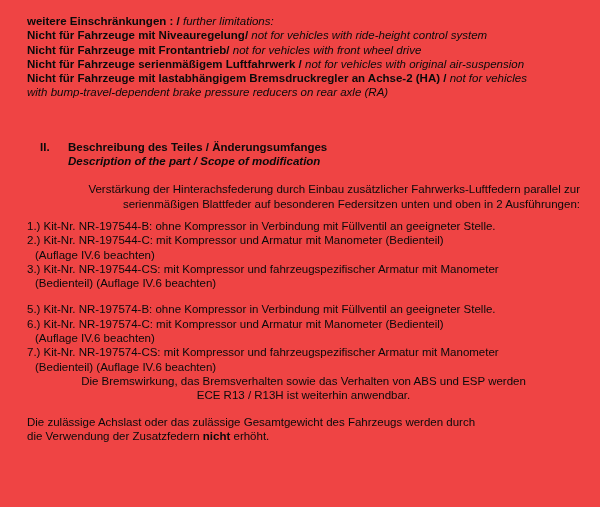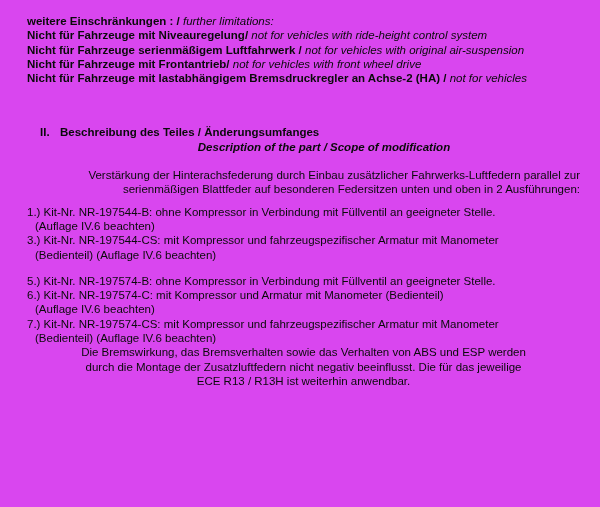--- a/index.html
+++ b/index.html
@@ -1,74 +1,79 @@
 <!DOCTYPE html>
 <html><head>
 <meta charset="utf-8">
 <style>
   html, body { margin: 0; padding: 0; background: #ffffff; }
   .page {
     width: 600px;
     height: 507px;
     box-sizing: border-box;
     padding: 14px 20px 0 27px;
-    background: #d946ef;
+    background: #ef4444;
     color: #0a0a0a;
     font-family: "Liberation Sans", "DejaVu Sans", sans-serif;
     font-size: 11.5px;
     line-height: 14.3px;
     overflow: hidden;
   }
   .block { margin: 0; }
   .line { white-space: normal; }
   .b { font-weight: bold; }
   .i { font-style: italic; }
-  .num { display: inline-block; width: 20px; }
+  .num { display: inline-block; width: 28px; }
   .line.ind1 { padding-left: 8px; }
-  .line.ind2 { padding-left: 28px; text-align: center; }
+  .line.ind2 { padding-left: 28px; }
   .block-further-limitations { margin-top: 0; max-width: 556px; }
   .block-section-heading { margin-top: 40px; margin-left: 13px; }
   .block-intro-paragraph { margin-top: 14px; text-align: right; }
   .block-kit-variants-1 { margin-top: 8px; }
   .block-kit-variants-2 { margin-top: 12px; }
   .block-brake-note { margin-top: 0; text-align: center; }
   .block-axle-load-note { margin-top: 12px; }
 </style>
 </head>
 <body>
 
 <div class="page">
   <main>
       <div class="block block-further-limitations">
         <div class="line"><span class="b">weitere Einschränkungen : / </span><span class="i">further limitations:</span></div>
         <div class="line"><span class="b">Nicht für Fahrzeuge mit Niveauregelung/ </span><span class="i">not for vehicles with ride-height control system</span></div>
+        <div class="line"><span class="b">Nicht für Fahrzeuge mit Frontantrieb/ </span><span class="i">not for vehicles with front wheel drive</span></div>
         <div class="line"><span class="b">Nicht für Fahrzeuge serienmäßigem Luftfahrwerk / </span><span class="i">not for vehicles with original air-suspension</span></div>
-        <div class="line"><span class="b">Nicht für Fahrzeuge mit Frontantrieb/ </span><span class="i">not for vehicles with front wheel drive</span></div>
         <div class="line"><span class="b">Nicht für Fahrzeuge mit lastabhängigem Bremsdruckregler an Achse-2 (HA) / </span><span class="i">not for vehicles</span></div>
+        <div class="line"><span class="i">with bump-travel-dependent brake pressure reducers on rear axle (RA)</span></div>
       </div>
       <div class="block block-section-heading">
         <div class="line"><span class="b num">II.</span><span class="b">Beschreibung des Teiles / Änderungsumfanges</span></div>
         <div class="line ind2"><span class="b i">Description of the part / Scope of modification</span></div>
       </div>
       <div class="block block-intro-paragraph">
         <div class="line"><span class="">Verstärkung der Hinterachsfederung durch Einbau zusätzlicher Fahrwerks-Luftfedern parallel zur</span></div>
         <div class="line"><span class="">serienmäßigen Blattfeder auf besonderen Federsitzen unten und oben in 2 Ausführungen:</span></div>
       </div>
       <div class="block block-kit-variants-1">
         <div class="line"><span class="">1.) Kit-Nr. NR-197544-B: ohne Kompressor in Verbindung mit Füllventil an geeigneter Stelle.</span></div>
+        <div class="line"><span class="">2.) Kit-Nr. NR-197544-C: mit Kompressor und Armatur mit Manometer (Bedienteil)</span></div>
         <div class="line ind1"><span class="">(Auflage IV.6 beachten)</span></div>
         <div class="line"><span class="">3.) Kit-Nr. NR-197544-CS: mit Kompressor und fahrzeugspezifischer Armatur mit Manometer</span></div>
         <div class="line ind1"><span class="">(Bedienteil) (Auflage IV.6 beachten)</span></div>
       </div>
       <div class="block block-kit-variants-2">
         <div class="line"><span class="">5.) Kit-Nr. NR-197574-B: ohne Kompressor in Verbindung mit Füllventil an geeigneter Stelle.</span></div>
         <div class="line"><span class="">6.) Kit-Nr. NR-197574-C: mit Kompressor und Armatur mit Manometer (Bedienteil)</span></div>
         <div class="line ind1"><span class="">(Auflage IV.6 beachten)</span></div>
         <div class="line"><span class="">7.) Kit-Nr. NR-197574-CS: mit Kompressor und fahrzeugspezifischer Armatur mit Manometer</span></div>
         <div class="line ind1"><span class="">(Bedienteil) (Auflage IV.6 beachten)</span></div>
       </div>
       <div class="block block-brake-note">
         <div class="line"><span class="">Die Bremswirkung, das Bremsverhalten sowie das Verhalten von ABS und ESP werden</span></div>
-        <div class="line"><span class="">durch die Montage der Zusatzluftfedern nicht negativ beeinflusst. Die für das jeweilige</span></div>
         <div class="line"><span class="">ECE R13 / R13H ist weiterhin anwendbar.</span></div>
+      </div>
+      <div class="block block-axle-load-note">
+        <div class="line"><span class="">Die zulässige Achslast oder das zulässige Gesamtgewicht des Fahrzeugs werden durch</span></div>
+        <div class="line"><span class="">die Verwendung der Zusatzfedern </span><span class="b">nicht</span><span class=""> erhöht.</span></div>
       </div>
     </main>
 </div>
 
 </body></html>

